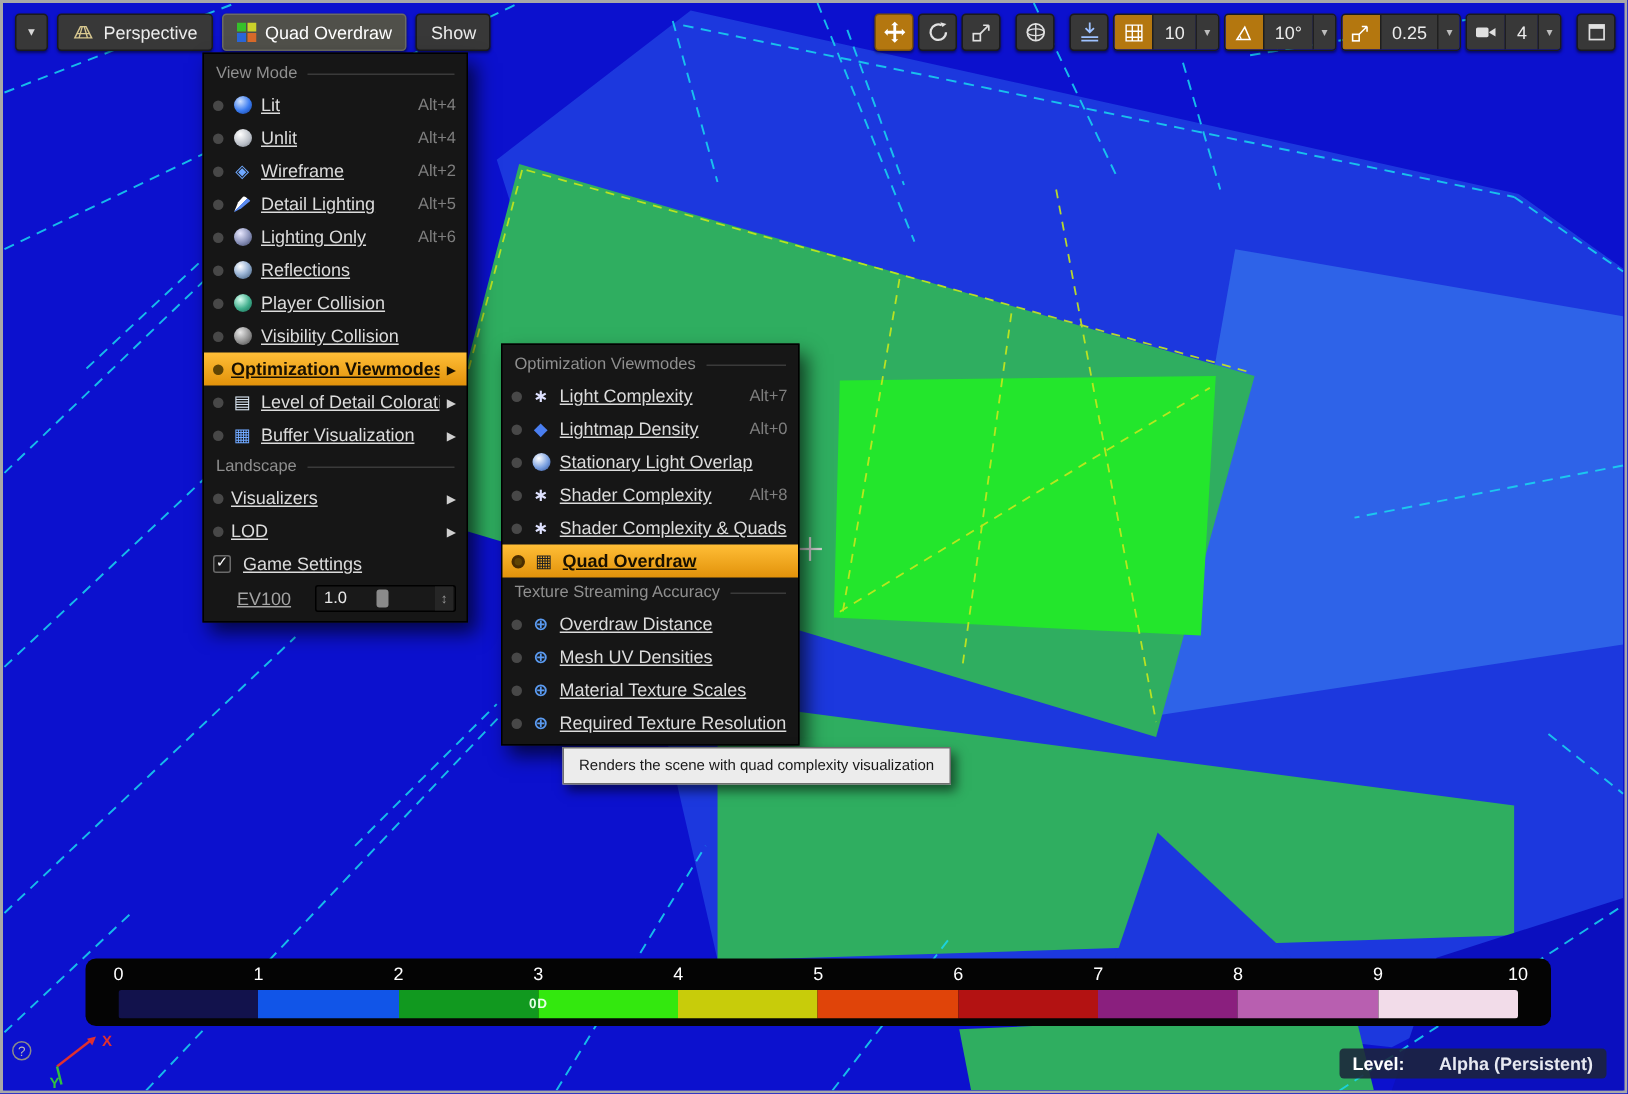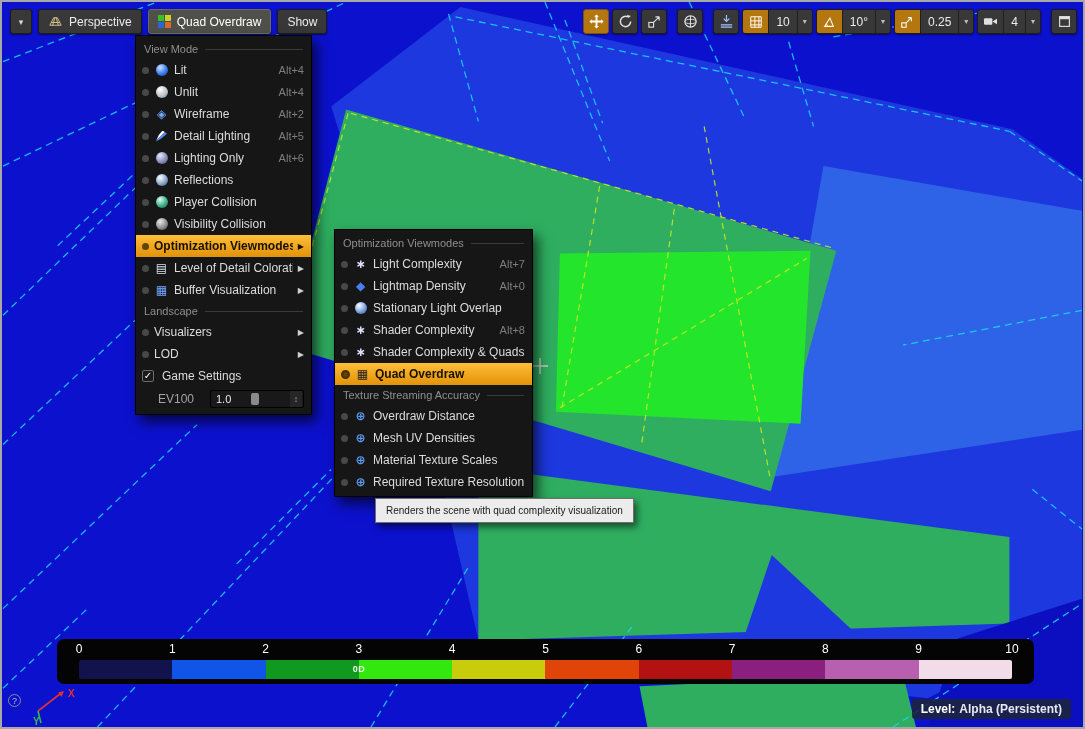--- a/index.html
+++ b/index.html
@@ -43,21 +43,21 @@
     box-shadow:5px 7px 12px rgba(0,0,0,.65); padding:3px 0; font-size:12px;
   }
   .menu.main { left:133px; top:33px; width:177px; z-index:30; }
   .menu.sub  { left:332px; top:227px; width:199px; z-index:31; }
   .menu-header { display:flex; align-items:center; gap:7px; height:20px; padding:0 8px; color:#8f8f8f; font-size:11px; }
   .menu-header::after { content:""; flex:1; height:1px; background:#3a3a3a; }
   .mi { height:22px; display:flex; align-items:center; padding:0 7px 0 6px; color:#dcdcdc; gap:5px; white-space:nowrap; }
   .mi .radio { width:7px; height:7px; border-radius:50%; background:#484848; flex:none; }
   .mi .radio.sel { width:9px; height:9px; background:#ff9500; border:2px solid #4a2d00; }
   .mi .ico { width:15px; height:15px; flex:none; display:flex; align-items:center; justify-content:center; font-size:12px; line-height:1; }
-  .mi .lbl { flex:1; overflow:hidden; }
+  .mi .lbl { flex:1; overflow:hidden;text-decoration:underline; }
   .mi .hk { color:#7e7e7e; font-size:11px; }
   .mi .arrow { font-size:8px; color:#cfcfcf; }
   .mi.hl { background:linear-gradient(180deg,#ffbe37,#e2920a); color:#181000; font-weight:bold; }
   .mi.hl .arrow { color:#181000; }
   .mi.hl .radio { background:#5f4404; }
   .mi.hl .ico { color:#222; }
 
   .sphere { width:12px; height:12px; border-radius:50%; }
   .s-lit       { background:radial-gradient(circle at 35% 30%,#cfe2ff,#3a7bf0 55%,#123a90); }
   .s-unlit     { background:radial-gradient(circle at 35% 30%,#ffffff,#b9bec6 60%,#6e747e); }
@@ -96,21 +96,21 @@
     border-radius:7px; z-index:10; padding:2px 22px 0; }
   .scale-inner { position:relative; height:100%; }
   .scale-labels span { position:absolute; top:1px; transform:translateX(-50%); color:#ffffff; font-size:12px; }
   .scale-strip { position:absolute; left:0; right:0; top:19px; height:19px; display:flex; border-radius:2px; overflow:hidden; }
   .scale-strip .segc { flex:1; }
   .scale-marker { position:absolute; left:30%; top:28px; transform:translate(-50%,-50%); font-size:9px;
     font-weight:bold; color:#e6ffe6; letter-spacing:.5px; z-index:2; }
 
   
   .level-badge { position:absolute; right:12px; bottom:8px; background:rgba(28,36,58,.88); border-radius:3px;
-    padding:3px 9px; font-size:12px; font-weight:bold; color:#ffffff; display:flex; gap:4px; z-index:12; }
+    padding:3px 9px; font-size:12px; font-weight:bold; color:#ffffff; display:flex; gap:23px; z-index:12; }
   .level-badge .val { color:#e7e9f2; }
   .gizmo { position:absolute; left:26px; bottom:0; z-index:11; }
   .help-circle { position:absolute; left:6px; bottom:20px; width:13px; height:13px; border:1px solid #8a8a8a;
     border-radius:50%; color:#b8b8b8; font-size:9px; display:flex; align-items:center; justify-content:center; z-index:11; }
 </style>
 </head>
 <body>
 
 <div class="root">
 

